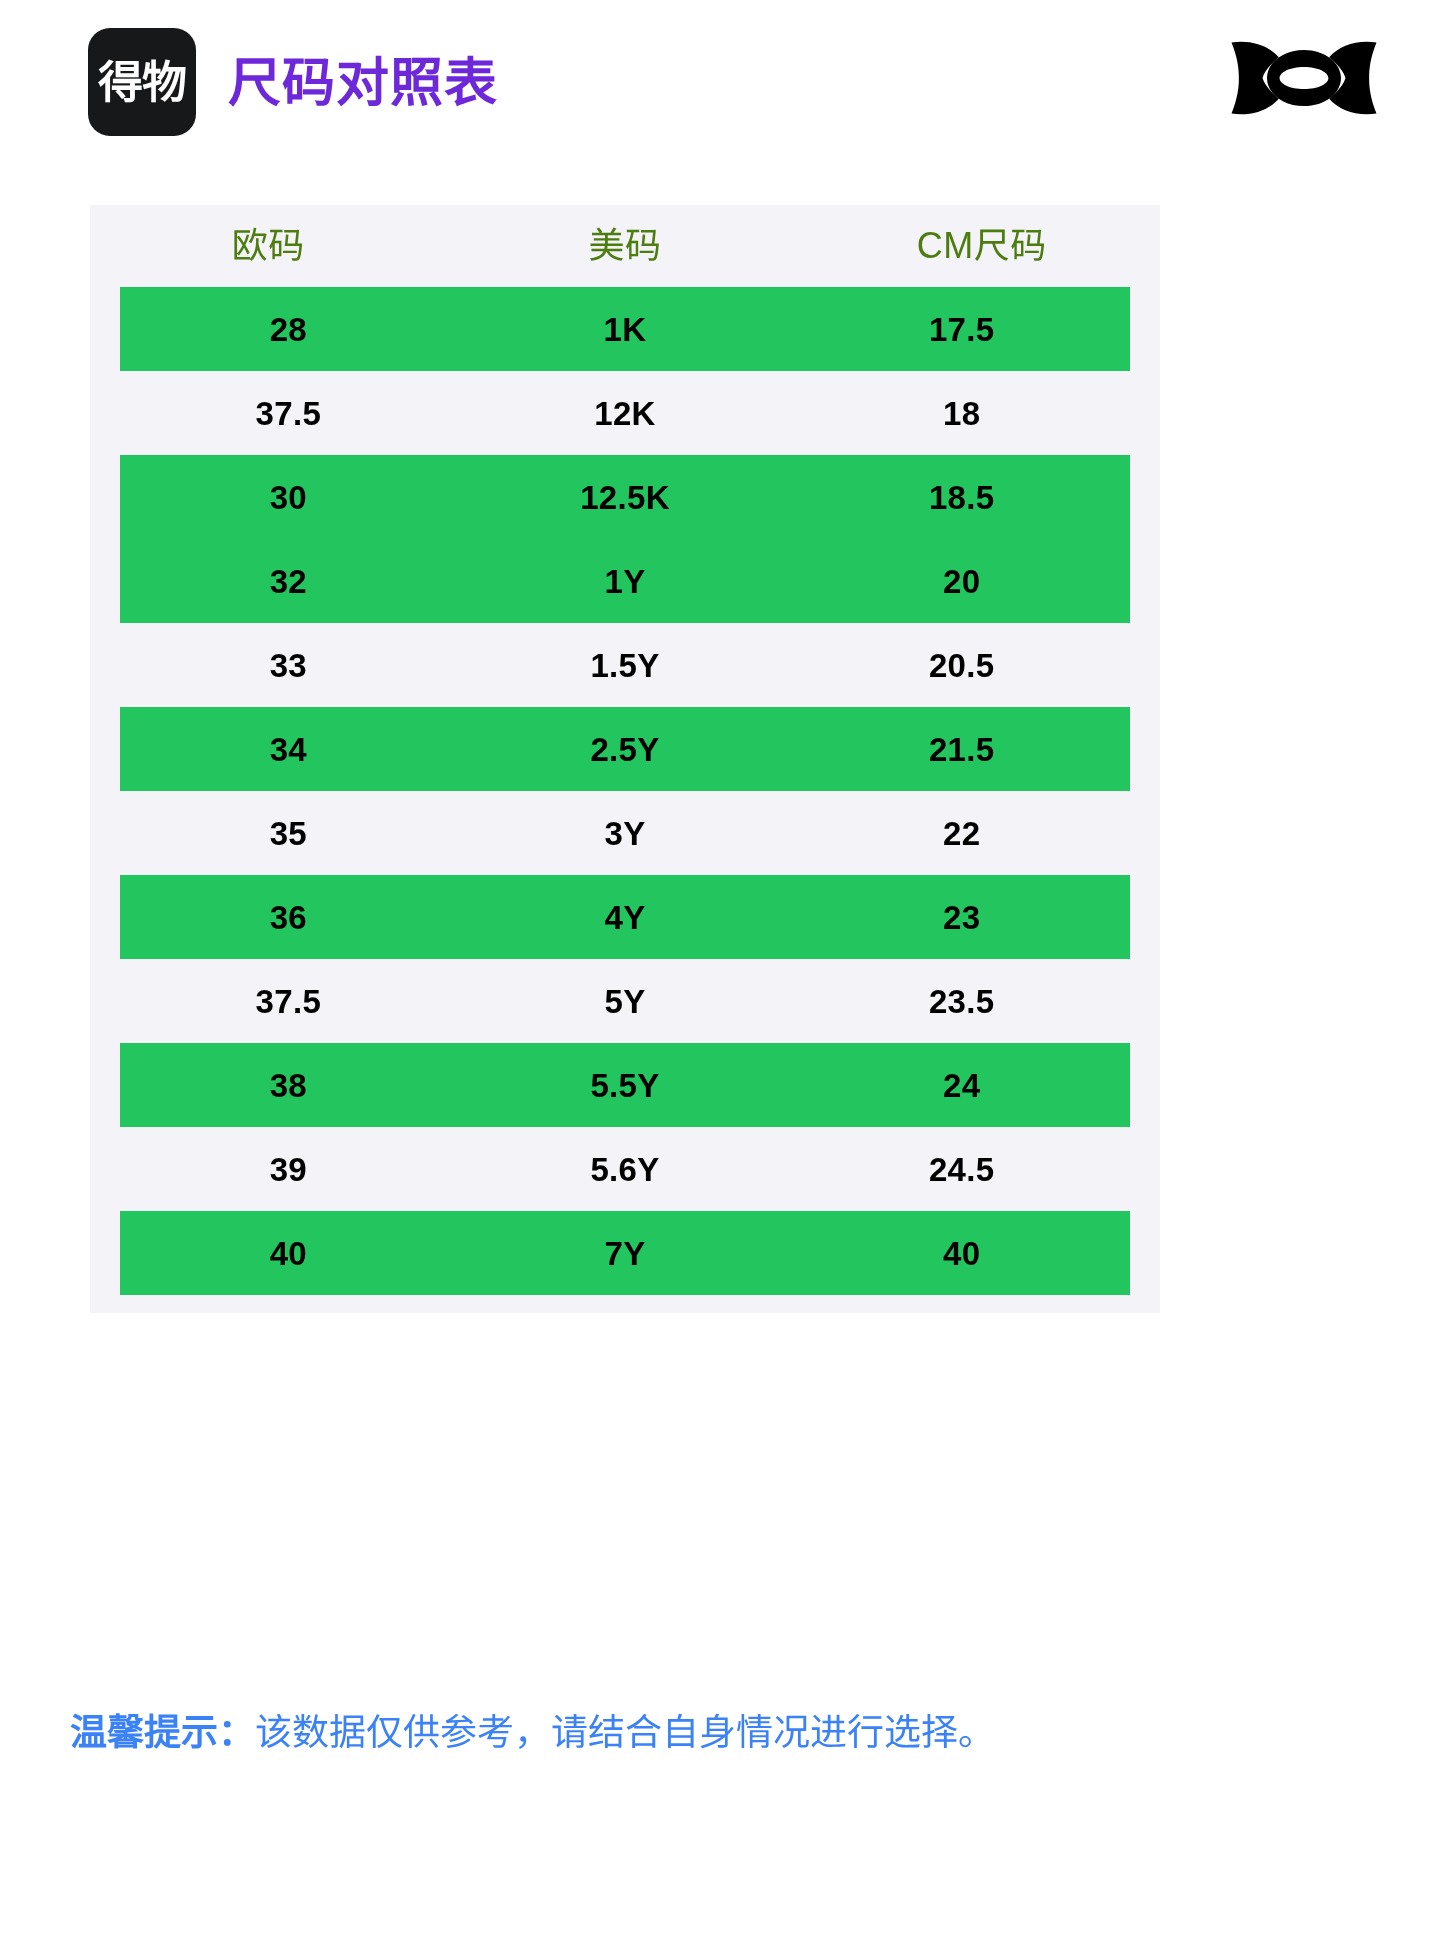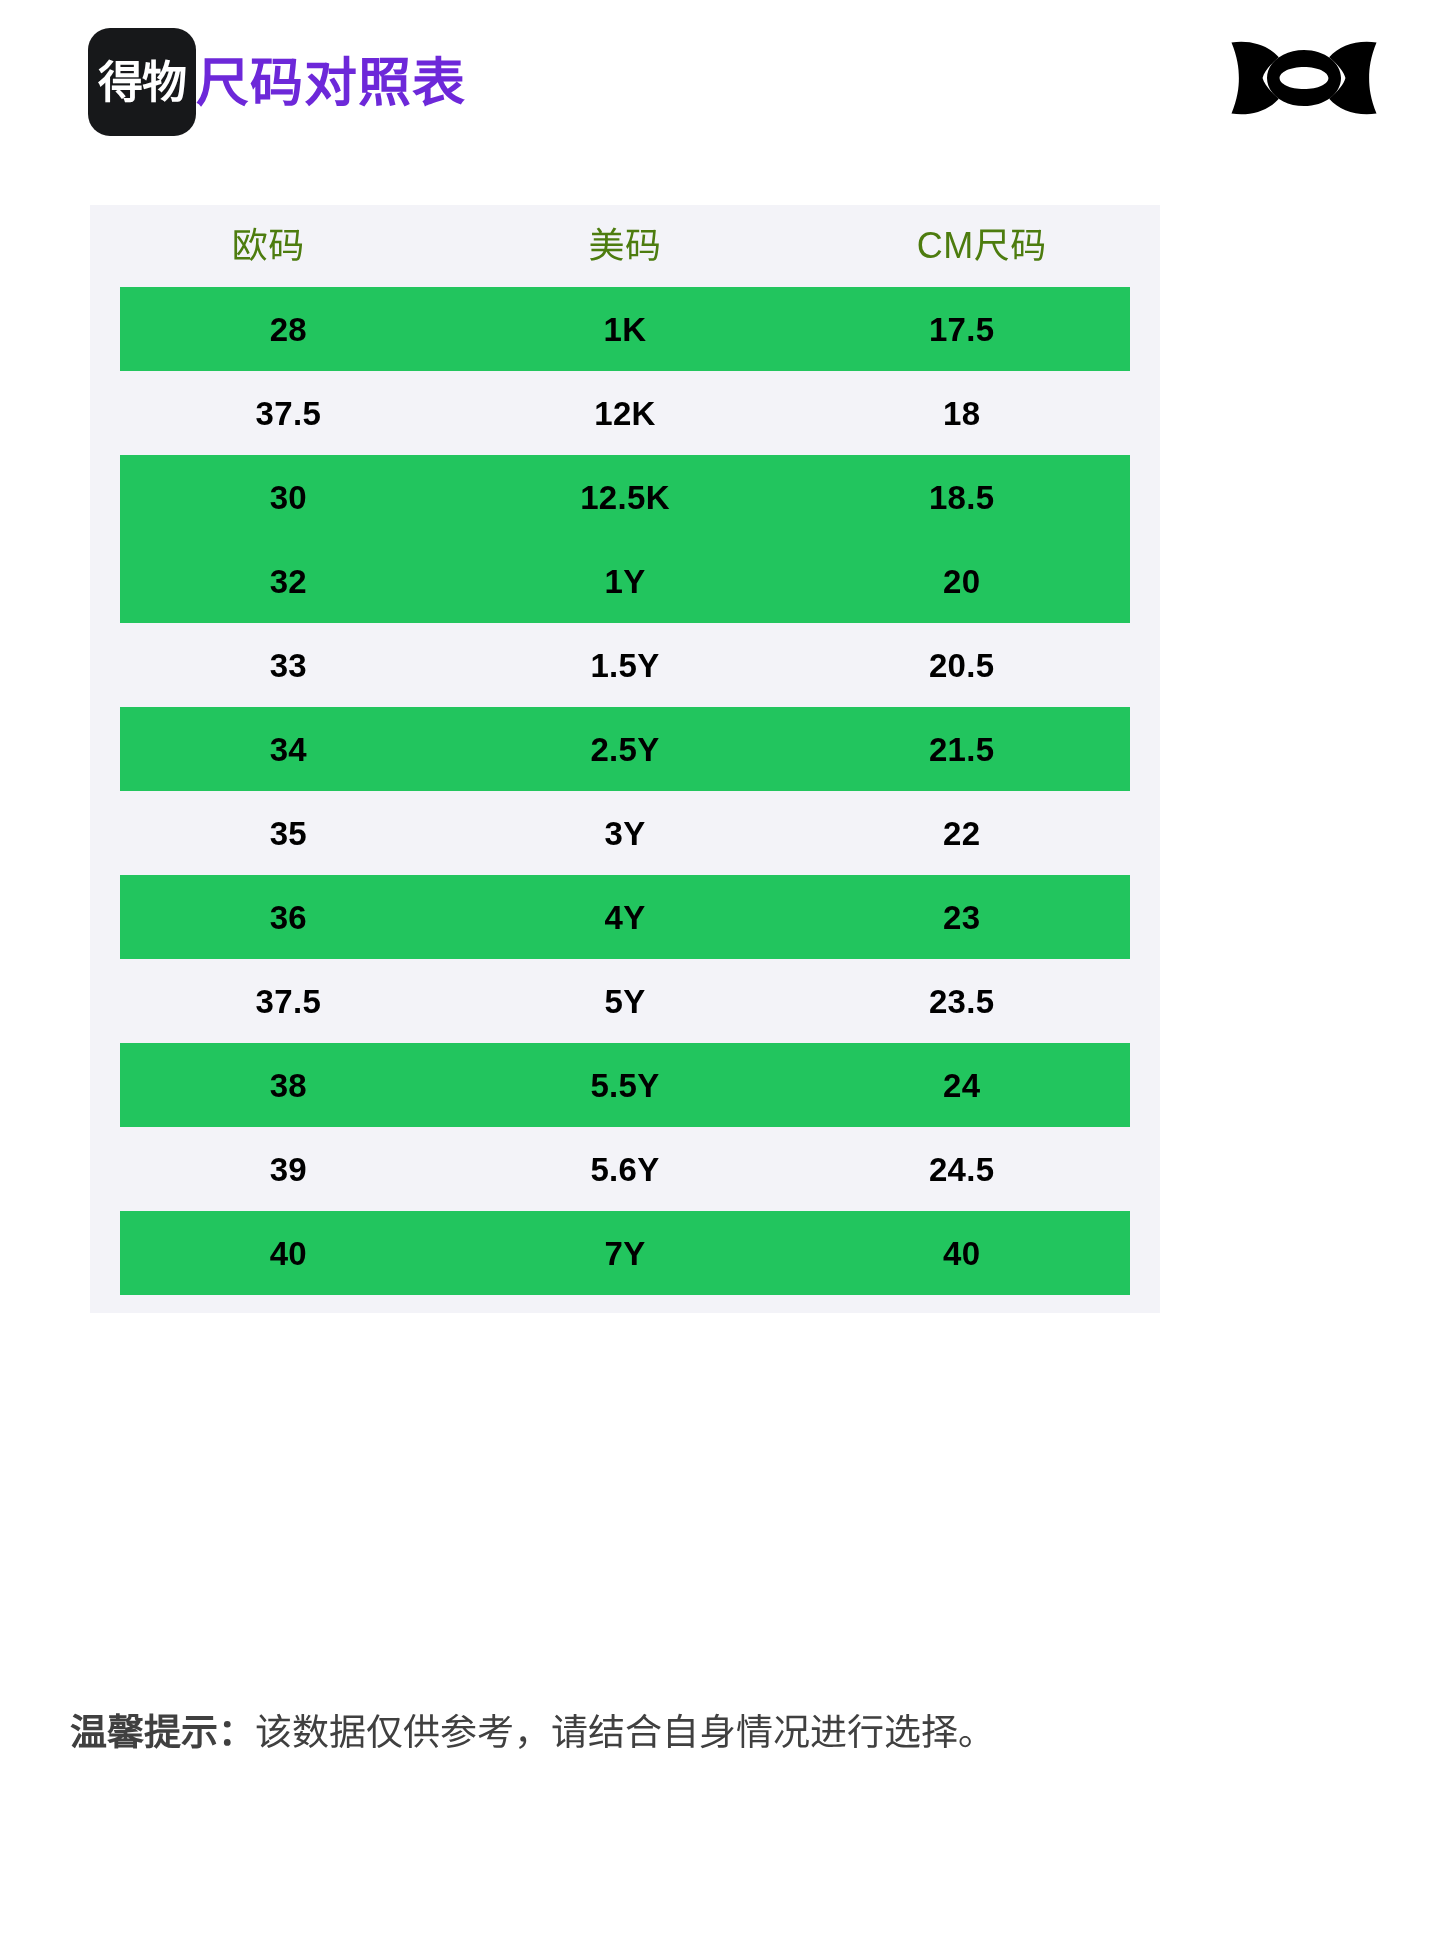--- a/index.html
+++ b/index.html
@@ -35,21 +35,21 @@
     display: flex;
     align-items: center;
   }
 
   .brand-block {
     position: absolute;
     left: 88px;
     top: 28px;
     display: flex;
     align-items: center;
-    gap: 0;
+    gap: 32px;
   }
 
   .dewu-logo {
     width: 108px;
     height: 108px;
     border-radius: 22px;
     background: #17181a;
     display: flex;
     align-items: center;
     justify-content: center;
@@ -136,21 +136,21 @@
   .panel-foot { height: 18px; }
 
   
   .footnote {
     position: absolute;
     left: 70px;
     top: 1710px;
     width: 1320px;
     font-size: 37px;
     line-height: 1.25;
-    color: #404040;
+    color: #3b82f6;
     white-space: nowrap;
   }
 
   .footnote .label { font-weight: 700; }
   .footnote .body  { font-weight: 400; }
 </style>
 </head>
 <body>
 
 <div class="page">

